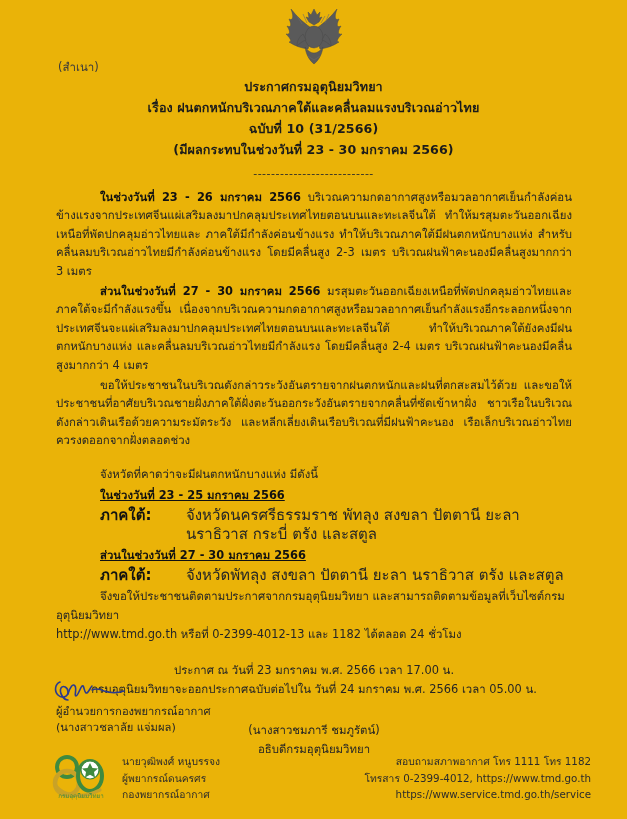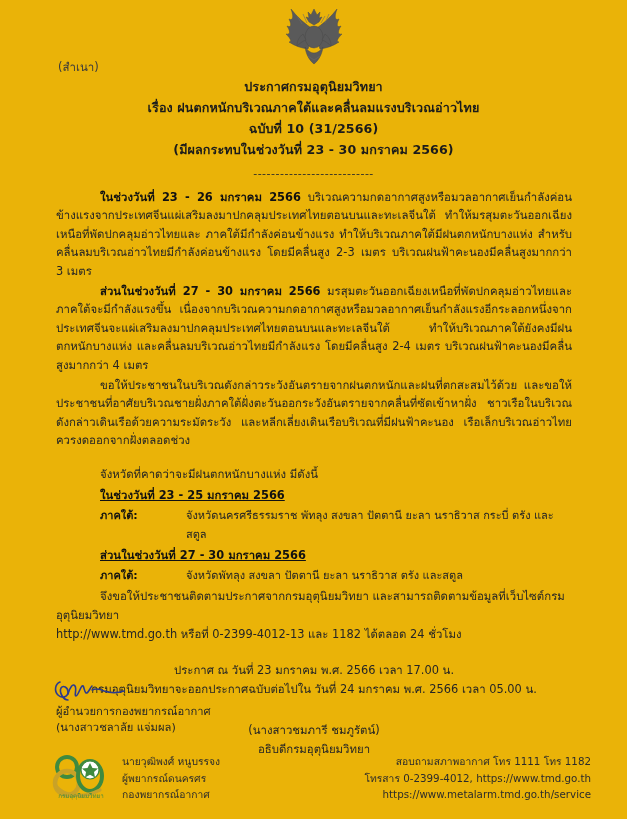--- a/index.html
+++ b/index.html
@@ -98,21 +98,21 @@
     font-size: 11.4px;
     line-height: 19px;
     font-weight: bold;
     color: #111;
     text-decoration: underline;
     display: inline-block;
   }
   .prov-row {
     display: flex;
     margin: 1px 0 0 44px;
-    font-size: 11px;
+    font-size: 15px;
     line-height: 19px;
     color: #252525;
   }
   .prov-label {
     width: 86px;
     flex: 0 0 86px;
     font-weight: bold;
     color: #111;
   }
   .prov-value { flex: 1 1 auto; }
@@ -323,17 +323,17 @@
 
     <div class="footer-left">
       <div>นายวุฒิพงศ์ หนูบรรจง</div>
       <div>ผู้พยากรณ์ดนครศร</div>
       <div>กองพยากรณ์อากาศ</div>
     </div>
 
     <div class="footer-right">
       <div class="ln">สอบถามสภาพอากาศ โทร 1111 โทร 1182</div>
       <div class="ln">โทรสาร 0-2399-4012, https://www.tmd.go.th</div>
-      <div class="ln">https://www.metalarm.tmd.go.th/service</div>
+      <div class="ln">https://www.service.tmd.go.th/service</div>
     </div>
   </div>
 
 </div>
 
 </body></html>

